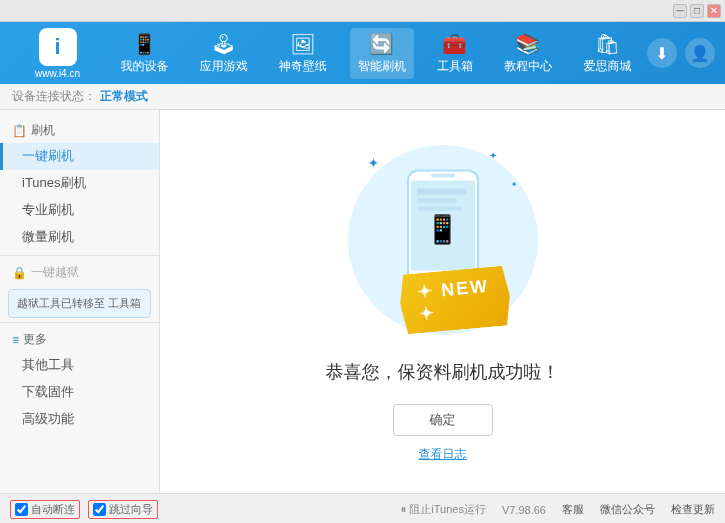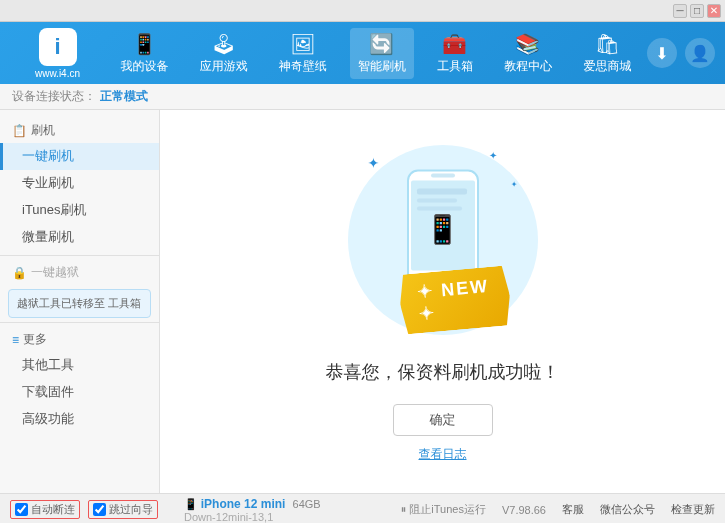--- a/index.html
+++ b/index.html
@@ -366,24 +366,24 @@
 
     <div class="sidebar-section">
       <div class="sidebar-section-title">
         <span class="icon">📋</span>
         <span>刷机</span>
       </div>
       <div class="sidebar-item active">
         <span>一键刷机</span>
       </div>
       <div class="sidebar-item">
+        <span>iTunes刷机</span>
+      </div>
+      <div class="sidebar-item">
         <span>专业刷机</span>
-      </div>
-      <div class="sidebar-item">
-        <span>iTunes刷机</span>
       </div>
       <div class="sidebar-item">
         <span>微量刷机</span>
       </div>
     </div>
 
     <div class="sidebar-divider"></div>
 
     <div class="sidebar-section">
       <div class="sidebar-greyed">
@@ -465,27 +465,20 @@
 <div class="bottom-bar">
   <div class="bottom-left">
     <label class="checkbox-label" style="border:1px solid #e55; border-radius:2px; padding:1px 4px;">
       <input type="checkbox" checked="" style="">
       <span>自动断连</span>
     </label>
     <label class="checkbox-label" style="border:1px solid #e55; border-radius:2px; padding:1px 4px;">
       <input type="checkbox" checked="" style="">
       <span>跳过向导</span>
     </label>
-    <div class="device-info" style="margin-left:10px;">
-      <span>📱</span>
-      <span class="device-name" style="color:#2b8fd8; font-weight:bold; font-size:12px;">iPhone 12 mini</span>
-      <span style="color:#888; font-size:11px; margin-left:4px;">64GB</span>
-      <br>
-      <span style="color:#aaa; font-size:11px;">Down-12mini-13,1</span>
-    </div>
   </div>
   <div class="bottom-right">
     <div class="itunes-status">
       <span>⏸</span>
       <span>阻止iTunes运行</span>
     </div>
     <div class="bottom-version">V7.98.66</div>
     <div class="bottom-link">客服</div>
     <div class="bottom-link">微信公众号</div>
     <div class="bottom-link">检查更新</div>

